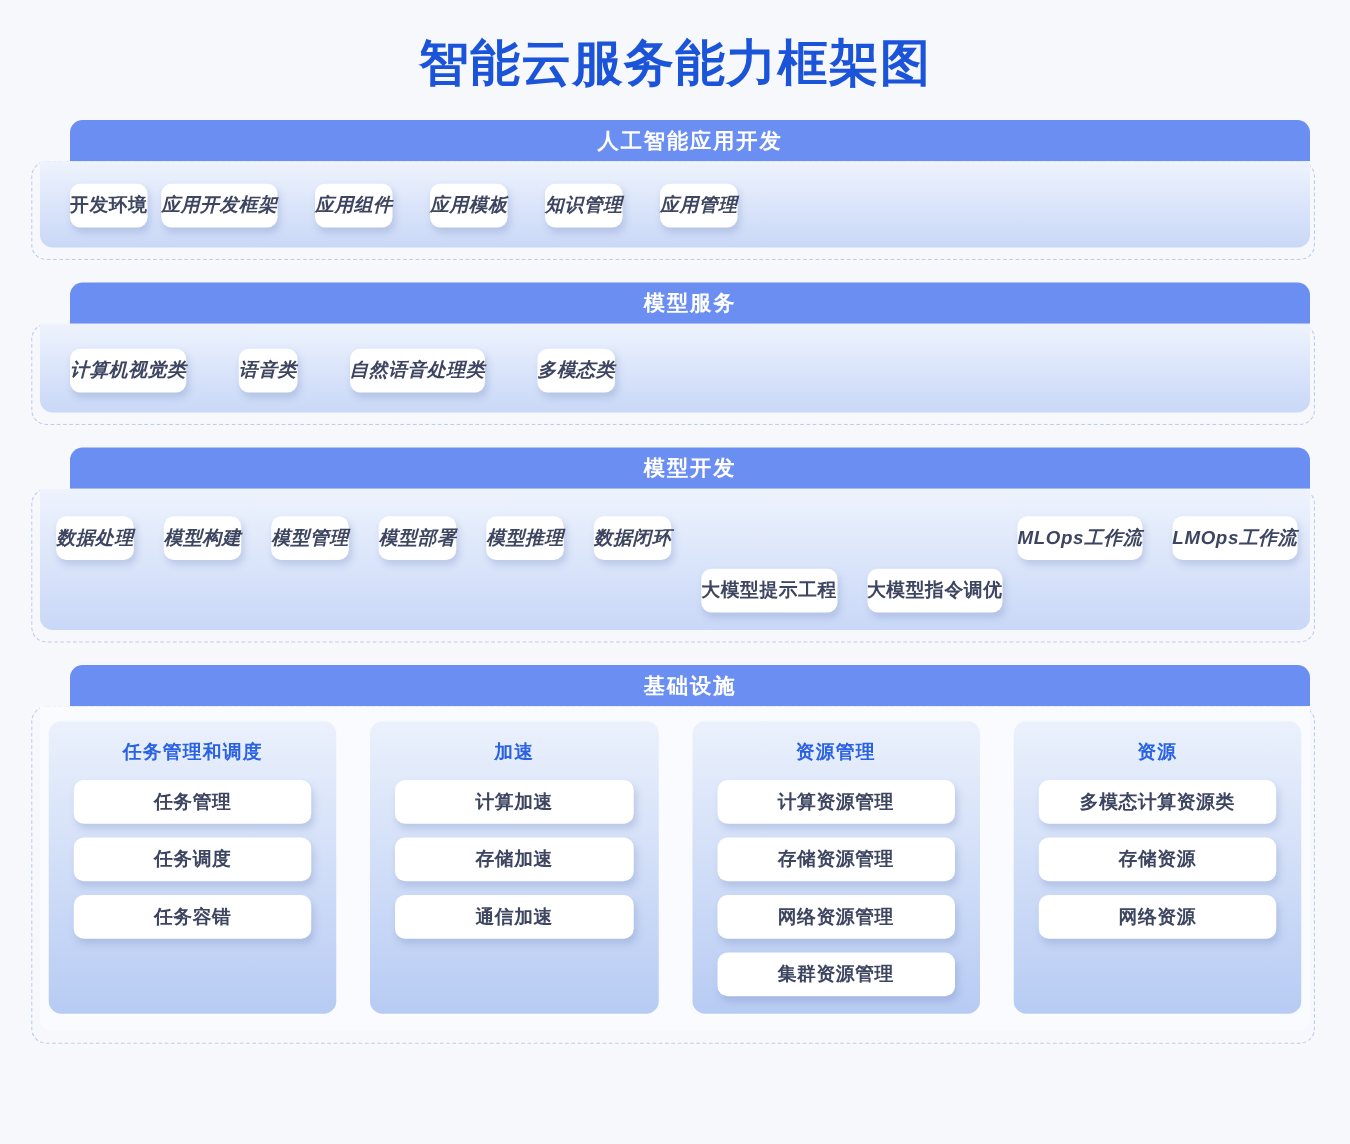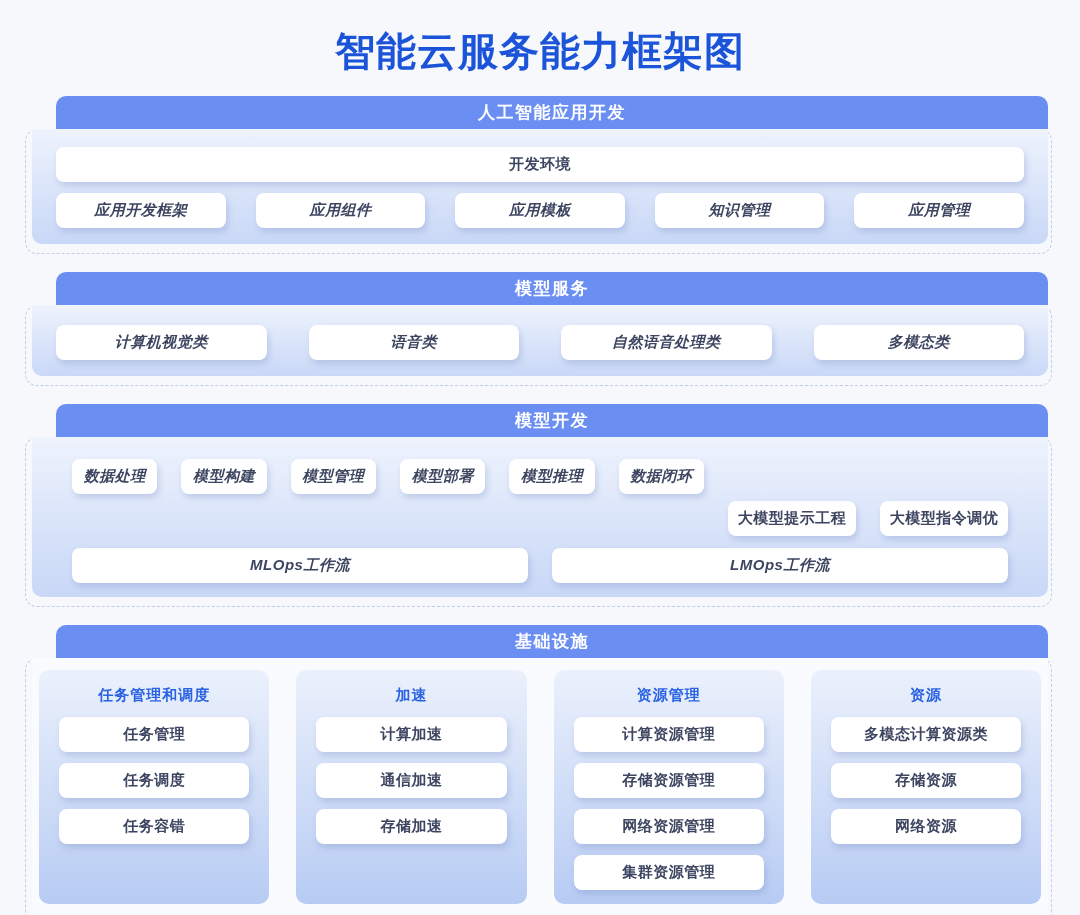--- a/index.html
+++ b/index.html
@@ -39,25 +39,25 @@
     color: #ffffff;
     font-size: 17px;
     font-weight: bold;
     letter-spacing: 1.5px;
     margin-left: 24px;
   }
   .sec-body {
     position: relative; z-index: 1;
     background: linear-gradient(180deg, #EEF3FD 0%, #C9D8F7 100%);
     border-radius: 0 0 10px 10px;
-    display: flex; flex-direction: column;
+    display: flex; flex-direction: row;
   }
   .sec-body.pad-s1 { padding: 18px 24px 16px; gap: 11px; }
   .sec-body.pad-s2 { padding: 20px 24px 16px; }
-  .sec-body.pad-s3 { padding: 22px 40px 14px; gap: 12px; }
+  .sec-body.pad-s3 { padding: 22px 13px 14px; gap: 12px; }
   .sec-body.infra {
     background: #F9FBFE;
     padding: 12px 7px 14px;
     flex-direction: row;
     gap: 27px;
   }
   .row { display: flex; }
   .row.gap30 { gap: 30px; }
   .row.gap42 { gap: 42px; }
   .row.gap24 { gap: 24px; }
@@ -160,22 +160,22 @@
       <div class="subcard">
         <div class="subcard-title">任务管理和调度</div>
         <div class="box">任务管理</div>
         <div class="box">任务调度</div>
         <div class="box">任务容错</div>
       </div>
 
       <div class="subcard">
         <div class="subcard-title">加速</div>
         <div class="box">计算加速</div>
+        <div class="box">存储加速</div>
         <div class="box">通信加速</div>
-        <div class="box">存储加速</div>
       </div>
 
       <div class="subcard">
         <div class="subcard-title">资源管理</div>
         <div class="box">计算资源管理</div>
         <div class="box">存储资源管理</div>
         <div class="box">网络资源管理</div>
         <div class="box">集群资源管理</div>
       </div>
 

